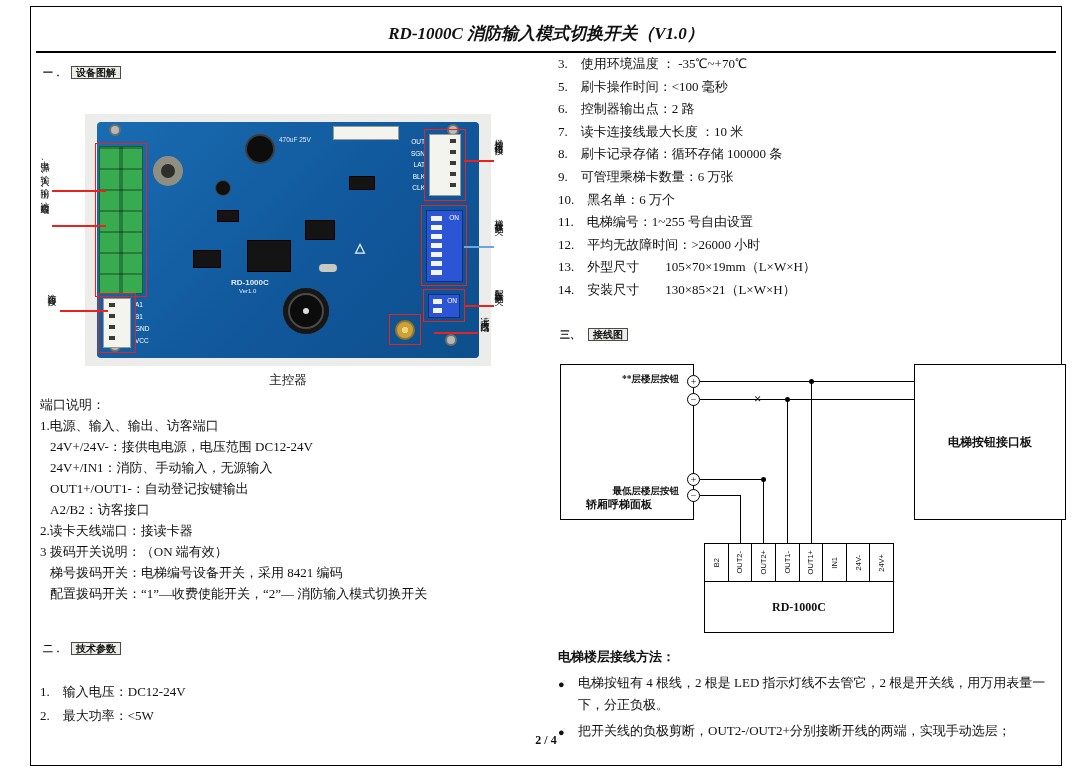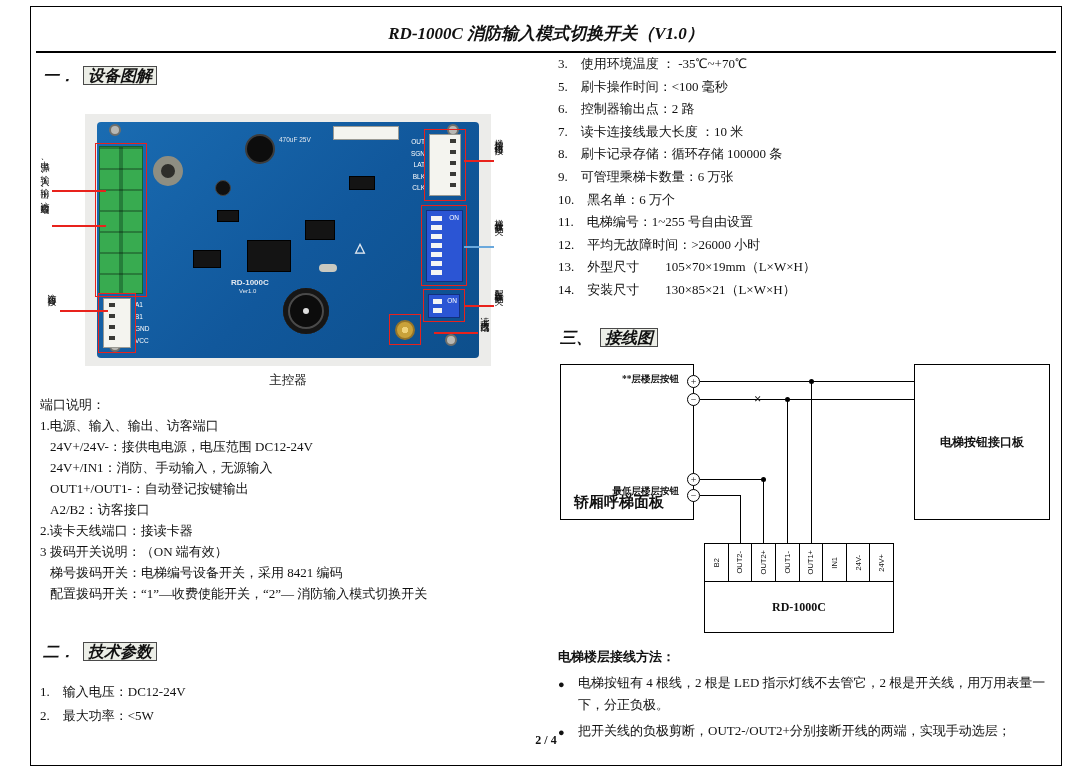--- a/index.html
+++ b/index.html
@@ -4,21 +4,21 @@
 <style>
   * { margin:0; padding:0; box-sizing:border-box; }
   html,body { background:#fff; }
   body { font-family:"Liberation Serif", serif; color:#111; }
   #page { position:relative; width:1092px; height:774px; background:#fff; overflow:hidden; }
 
   .frame { position:absolute; left:30px; top:6px; width:1032px; height:760px; border:1.5px solid #000; }
   .title { position:absolute; top:22px; left:0; width:100%; text-align:center; font-size:17px; font-weight:bold; font-style:italic; }
   .title-rule { position:absolute; top:51px; left:36px; width:1020px; height:2px; background:#000; }
 
-  .heading { position:absolute; font-size:16px; font-weight:bold;font-style:italic; }
+  .heading { position:absolute; font-size:10px; font-weight:bold; }
   .heading .boxed { border:1px solid #4a4a4a; background:#eceee7; padding:0 4px; margin-left:8px; }
 
   
   .figure { position:absolute; left:36px; top:110px; width:500px; height:266px; }
   .photo  { position:absolute; left:49px; top:4px; width:406px; height:252px; background:#ececea; }
   .board  { position:absolute; left:12px; top:8px; width:382px; height:236px; border-radius:4px;
             background:linear-gradient(135deg,#1a6cb2 0%,#11589c 55%,#0d4f8c 100%); }
   .screw { position:absolute; width:12px; height:12px; border-radius:50%; background:#b8b8b4; border:2px solid #6f6f6b; }
   .greenblock { position:absolute; left:2px; top:24px; width:44px; height:148px; border:1px solid #18632a;
      background: repeating-linear-gradient(180deg, rgba(0,0,0,.28) 0 2px, rgba(0,0,0,0) 2px 21px),
@@ -49,23 +49,23 @@
   
   .port-desc { position:absolute; left:40px; top:394px; width:505px; font-size:13px; line-height:21px; }
   .port-desc .ind { padding-left:10px; }
   .params-left { position:absolute; left:40px; top:680px; font-size:13px; line-height:23.5px; }
   .params-right { position:absolute; left:558px; top:53px; width:500px; font-size:13px; line-height:22.6px; }
 
   
   .diagram { position:absolute; left:556px; top:358px; width:502px; height:286px; }
   .dbox { position:absolute; border:1.3px solid #000; background:#fff; }
   .dbox-left  { left:4px; top:6px; width:134px; height:156px; }
-  .dbox-right { left:358px; top:6px; width:136px; height:156px; display:flex; align-items:center; justify-content:center; font-weight:bold; font-size:12px; }
+  .dbox-right { left:358px; top:6px; width:152px; height:156px; display:flex; align-items:center; justify-content:center; font-weight:bold; font-size:12px; }
   .dlabel { position:absolute; left:6px; width:112px; text-align:right; font-size:9.5px; font-weight:bold; }
-  .panel-label { position:absolute; bottom:7px; left:0; right:16px; text-align:center; font-weight:bold; font-size:15px; }
+  .panel-label { position:absolute; bottom:7px; left:0; right:16px; text-align:center; font-weight:bold; font-size:11px; }
   .term-circle { position:absolute; width:13px; height:13px; border:1.3px solid #000; border-radius:50%; background:#fff;
      font-size:10px; line-height:11px; text-align:center; z-index:3; }
   .wire-h { position:absolute; height:1.3px; background:#000; }
   .wire-v { position:absolute; width:1.3px; background:#000; }
   .dot { position:absolute; width:5px; height:5px; border-radius:50%; background:#000; z-index:2; }
   .cut { position:absolute; font-size:13px; font-weight:bold; line-height:10px; z-index:2; }
   .ctrl { position:absolute; left:148px; top:185px; width:190px; height:90px; border:1.3px solid #000; background:#fff; }
   .term-strip { position:absolute; left:0; top:0; right:0; height:38px; border-bottom:1.3px solid #000; display:flex; }
   .term-cell { flex:1; border-left:1px solid #000; display:flex; align-items:center; justify-content:center; }
   .term-cell:first-child { border-left:none; }

